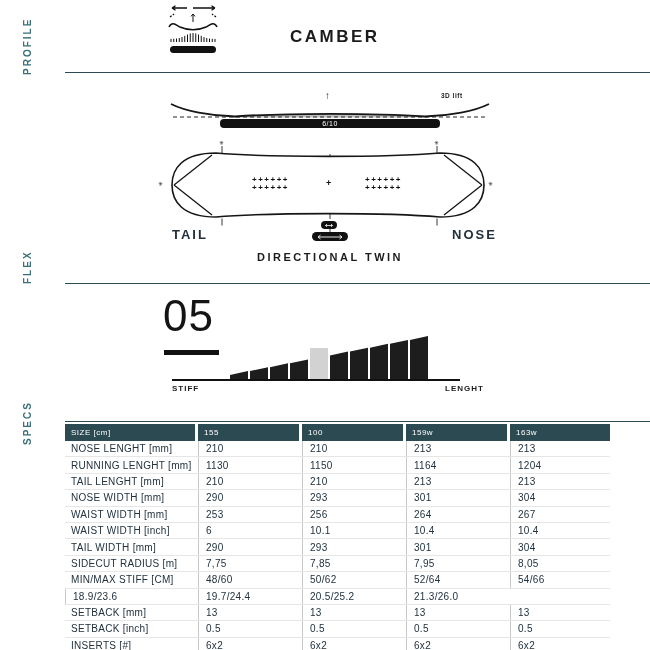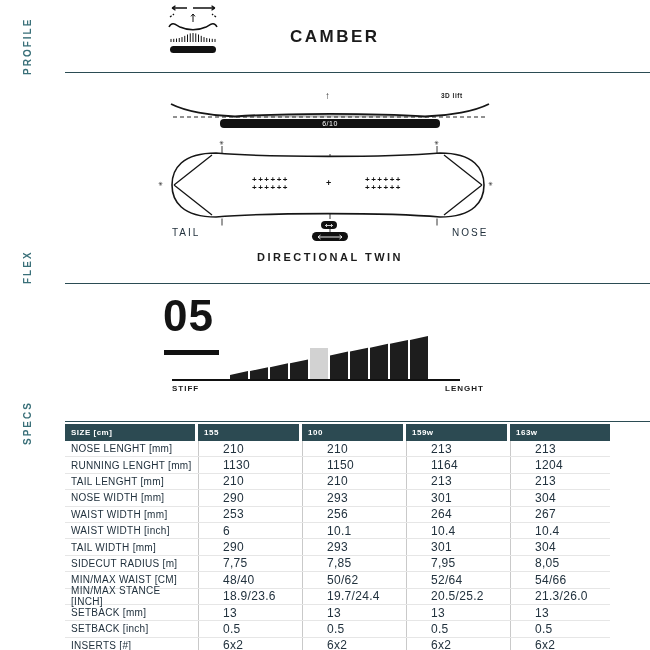--- a/index.html
+++ b/index.html
@@ -5,48 +5,48 @@
   html,body{margin:0;padding:0;background:#fff;}
   .page{position:relative;width:650px;height:650px;background:#ffffff;overflow:hidden;
         font-family:"Liberation Sans",sans-serif;color:#1c2b33;}
   .abs{position:absolute;}
   .vlabel{position:absolute;left:22px;transform:rotate(-90deg);transform-origin:0 0;
           font-size:10px;font-weight:bold;letter-spacing:2px;color:#3a7079;white-space:nowrap;}
   .rule{position:absolute;left:65px;width:585px;height:1px;background:#2b4c54;}
   .caps{font-weight:bold;letter-spacing:2.5px;color:#1b1b1b;}
   .camber-title{top:27px;left:290px;font-size:17px;}
   .shape-title{top:251px;left:165px;width:330px;text-align:center;font-size:11px;}
-  .tiny-label{font-size:10px;font-weight:normal;letter-spacing:2px;color:#22313d;}
+  .tiny-label{font-size:13px;font-weight:bold;letter-spacing:2px;color:#22313d;}
   .lift-label{top:92px;left:441px;font-size:6.5px;font-weight:bold;letter-spacing:.5px;color:#222;}
   .up-arrow{top:90px;left:325px;font-size:10px;color:#222;}
   .edge-bar{top:119px;left:220px;width:220px;height:9px;background:#111;border-radius:4px;
             display:flex;align-items:center;justify-content:center;}
   .edge-bar span{color:#fff;font-size:7px;letter-spacing:.5px;line-height:1;}
   .mark{font-size:6px;color:#111;line-height:1;}
   .inserts{font-size:8px;font-weight:bold;letter-spacing:1.5px;color:#111;line-height:8px;white-space:pre;}
   .center-plus{font-size:9px;font-weight:bold;color:#111;}
   .badge-oval{top:221px;left:321px;width:16px;height:8px;background:#111;border-radius:4px;
               display:flex;align-items:center;justify-content:center;}
   .badge-pill{top:232px;left:312px;width:36px;height:9px;background:#111;border-radius:4.5px;
               display:flex;align-items:center;justify-content:center;}
-  .flex-rating{top:294px;left:163px;font-size:44px;font-weight:700;letter-spacing:1px;color:#141414;line-height:1;}
+  .flex-rating{top:294px;left:163px;font-size:44px;font-weight:400;letter-spacing:1px;color:#141414;line-height:1;}
   .flex-underline{top:350px;left:164px;width:55px;height:5px;background:#111;}
   .flex-meter{top:334px;left:230px;width:198px;height:46px;display:flex;gap:2px;}
   .flex-seg{flex:1 1 auto;height:46px;background:#1d1d1d;}
   .flex-baseline{top:379px;left:172px;width:288px;height:2px;background:#111;}
   .soft-label{top:384px;left:172px;font-size:8px;font-weight:bold;letter-spacing:1px;color:#1b1b1b;}
   .stiff-label{top:384px;left:445px;font-size:8px;font-weight:bold;letter-spacing:1px;color:#1b1b1b;}
   .specs{top:424px;left:65px;width:545px;}
   .trow{display:grid;grid-template-columns:130px 101px 101px 101px 100px;column-gap:3px;}
-  .th{background:#2c4a52;color:#fff;font-size:8px;font-weight:bold;letter-spacing:.5px;
+  .th{background:#2c4a52;color:#fff;font-size:8px;font-weight:normal;letter-spacing:.5px;
       height:17px;display:flex;align-items:center;padding-left:6px;box-sizing:border-box;}
   .td-label{font-size:10px;letter-spacing:.3px;color:#22323e;height:15.4px;display:flex;
             align-items:center;padding-left:6px;box-sizing:border-box;}
-  .td{font-size:12px;letter-spacing:.3px;color:#22323e;height:15.4px;display:flex;align-items:center;
-      padding-left:24px;box-sizing:border-box;border-left:1px solid #c9c9c9;}
+  .td{font-size:10px;letter-spacing:.3px;color:#22323e;height:15.4px;display:flex;align-items:center;
+      padding-left:7px;box-sizing:border-box;border-left:1px solid #c9c9c9;}
   .body-row{border-bottom:1px solid #e6e6e6;}
   svg{display:block;}
 </style>
 </head>
 <body>
 
 <div class="page">
 
   <div class="vlabel" style="top:75px;">PROFILE</div>
   <div class="vlabel" style="top:284px;">FLEX</div>
@@ -220,28 +220,27 @@
           <div class="td">304</div>
         </div>
         <div class="trow body-row">
           <div class="td-label">SIDECUT RADIUS [m]</div>
           <div class="td">7,75</div>
           <div class="td">7,85</div>
           <div class="td">7,95</div>
           <div class="td">8,05</div>
         </div>
         <div class="trow body-row">
-          <div class="td-label">MIN/MAX WAIST [CM]</div>
-          <div class="td">48/40</div>
+          <div class="td-label">MIN/MAX STIFF [CM]</div>
+          <div class="td">48/60</div>
           <div class="td">50/62</div>
           <div class="td">52/64</div>
           <div class="td">54/66</div>
         </div>
         <div class="trow body-row">
-          <div class="td-label">MIN/MAX STANCE [INCH]</div>
           <div class="td">18.9/23.6</div>
           <div class="td">19.7/24.4</div>
           <div class="td">20.5/25.2</div>
           <div class="td">21.3/26.0</div>
         </div>
         <div class="trow body-row">
           <div class="td-label">SETBACK [mm]</div>
           <div class="td">13</div>
           <div class="td">13</div>
           <div class="td">13</div>

